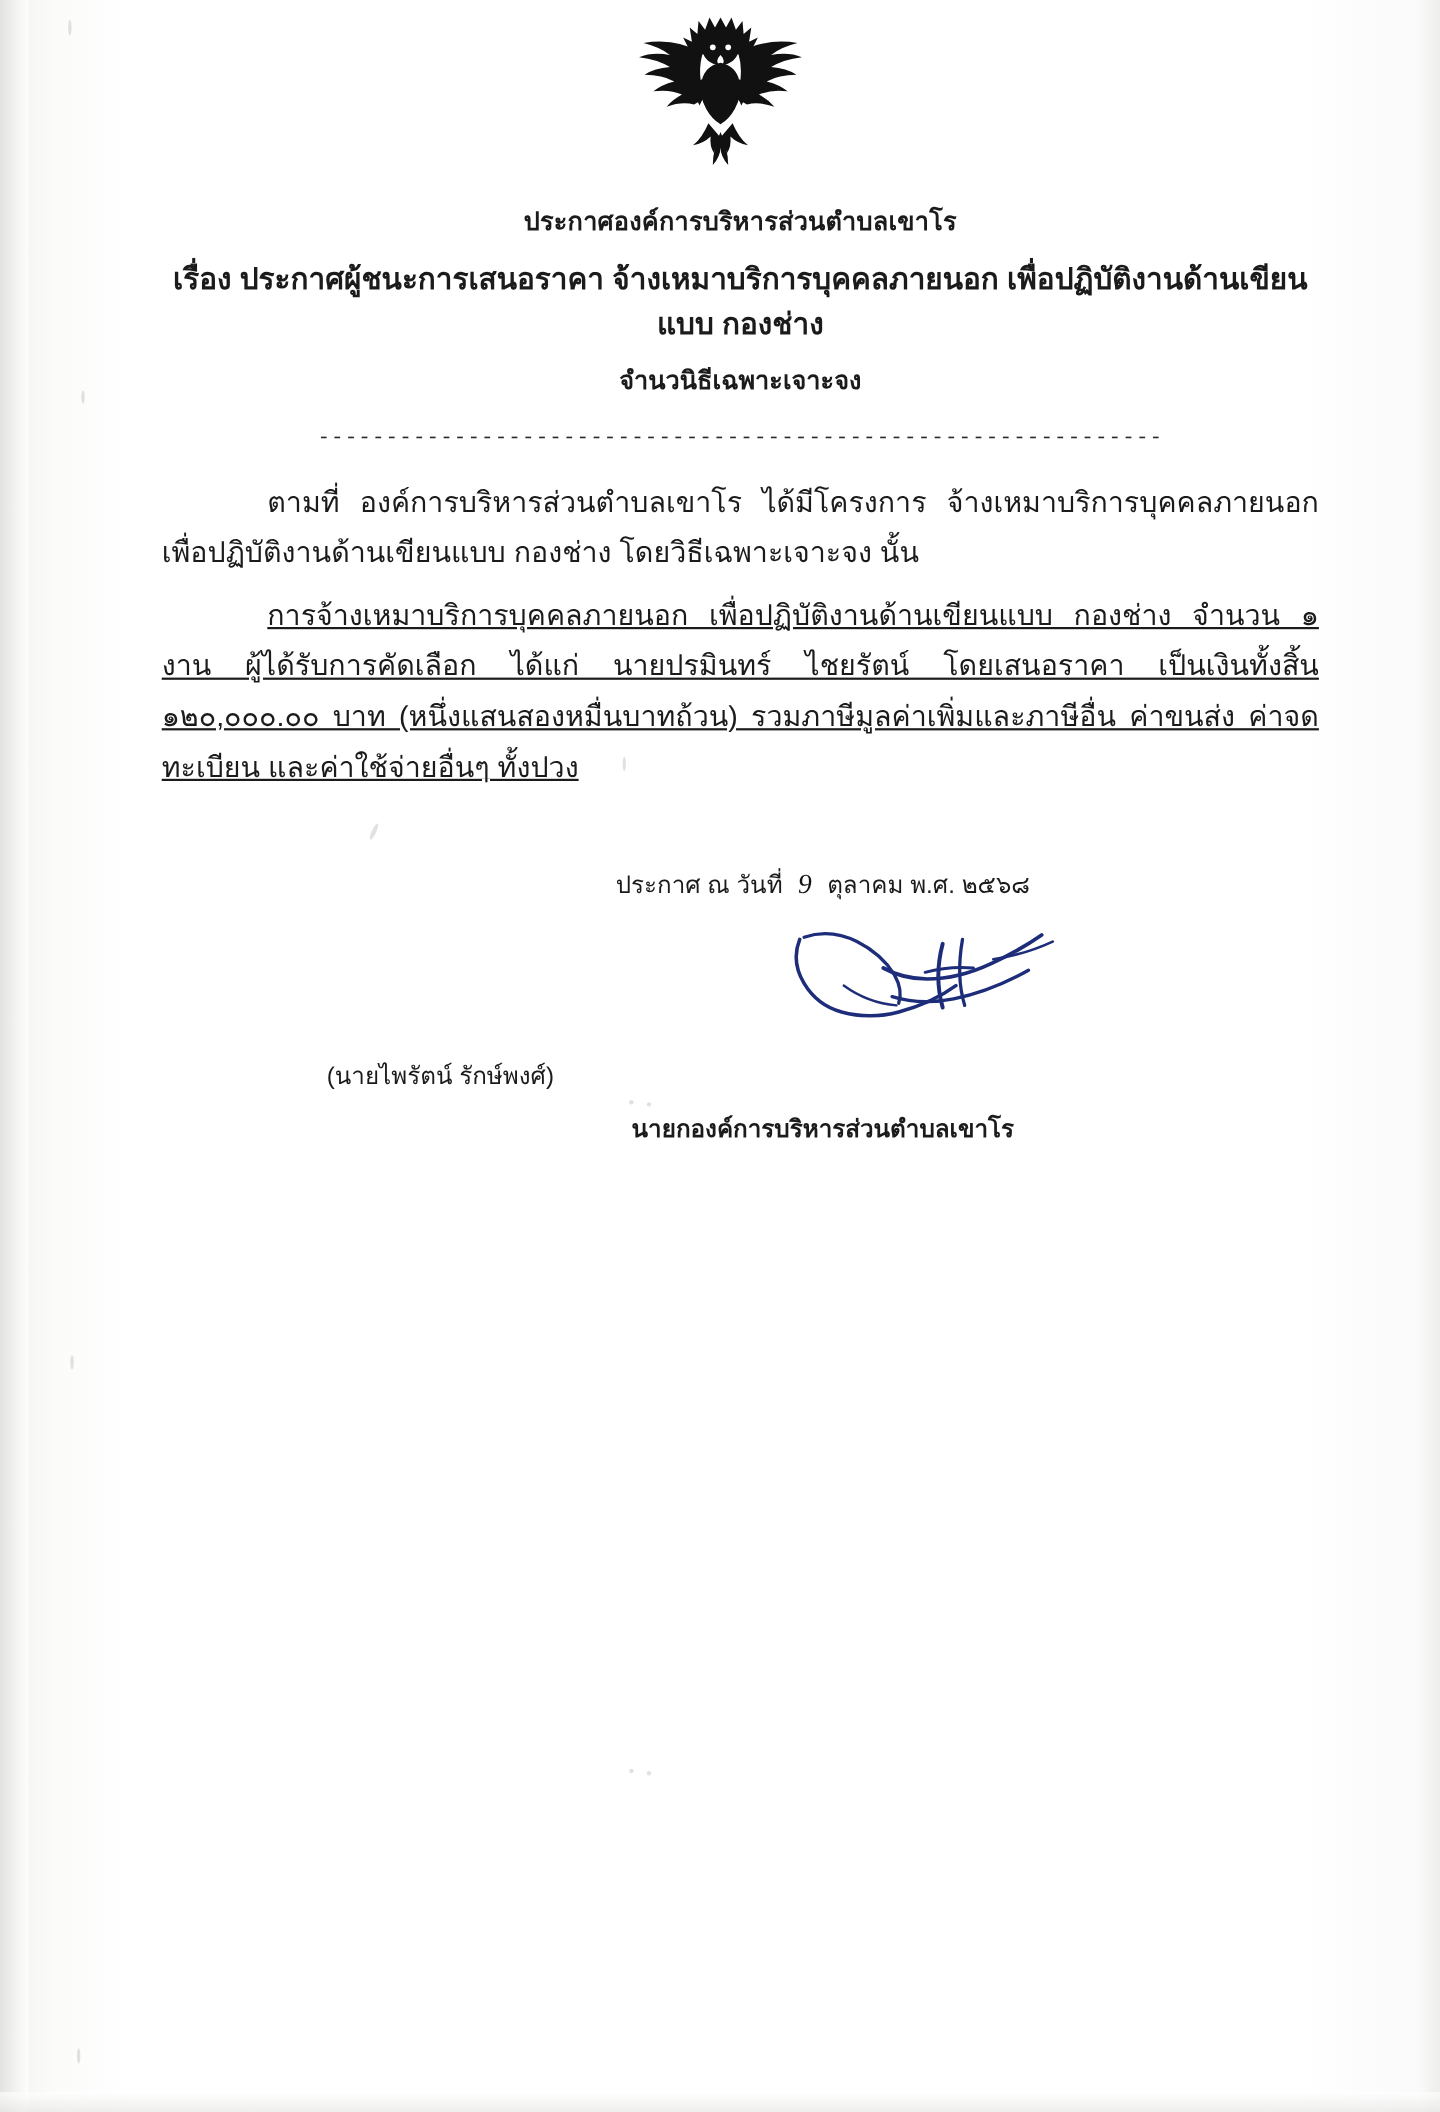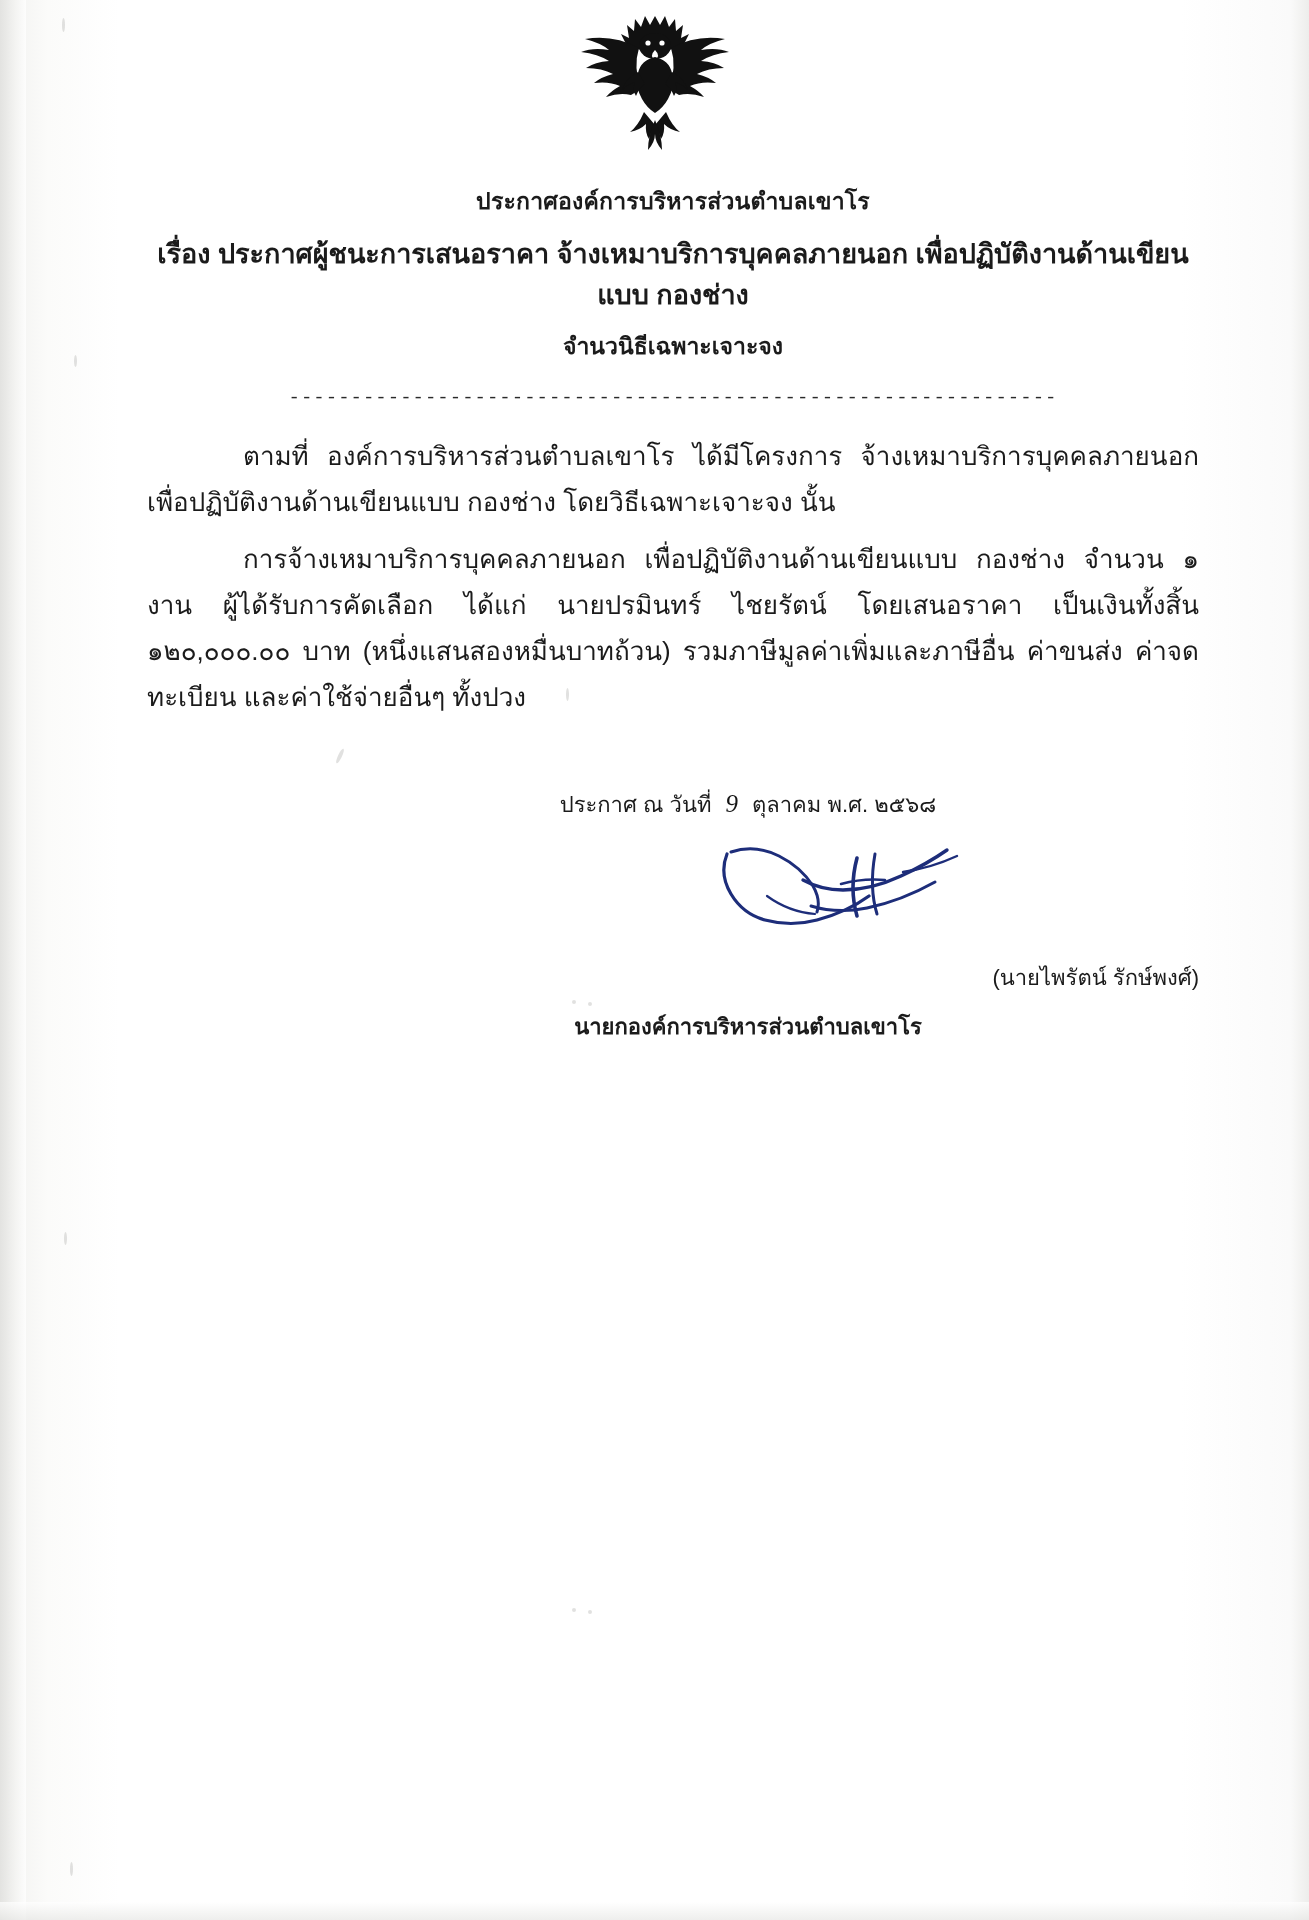--- a/index.html
+++ b/index.html
@@ -76,21 +76,21 @@
   }
 
   .para {
     font-size: 26px;
     line-height: 1.78;
     text-align: justify;
     margin-top: 24px;
   }
   .para .indent { display: inline-block; width: 96px; }
 
-  .para2 { margin-top: 10px; }
+  .para2 { margin-top: 10px; text-decoration: underline; }
 
   .date-line {
     margin-top: 66px;
     font-size: 22px;
     text-align: center;
     padding-left: 150px;
   }
   .date-line .daynum {
     font-family: "Liberation Serif", "DejaVu Serif", serif;
     font-style: italic;
@@ -106,21 +106,21 @@
     margin-top: 6px;
   }
   .sig-svg {
     position: absolute;
     left: 560px;
     top: 8px;
     width: 300px;
     height: 120px;
   }
   .sig-name {
-    text-align: right;
+    text-align: left;
     font-size: 22px;
     padding-left: 150px;
   }
   .sig-pos {
     text-align: center;
     font-size: 22px;
     padding-left: 150px;
     margin-top: 14px;
     font-weight: bold;
   }

